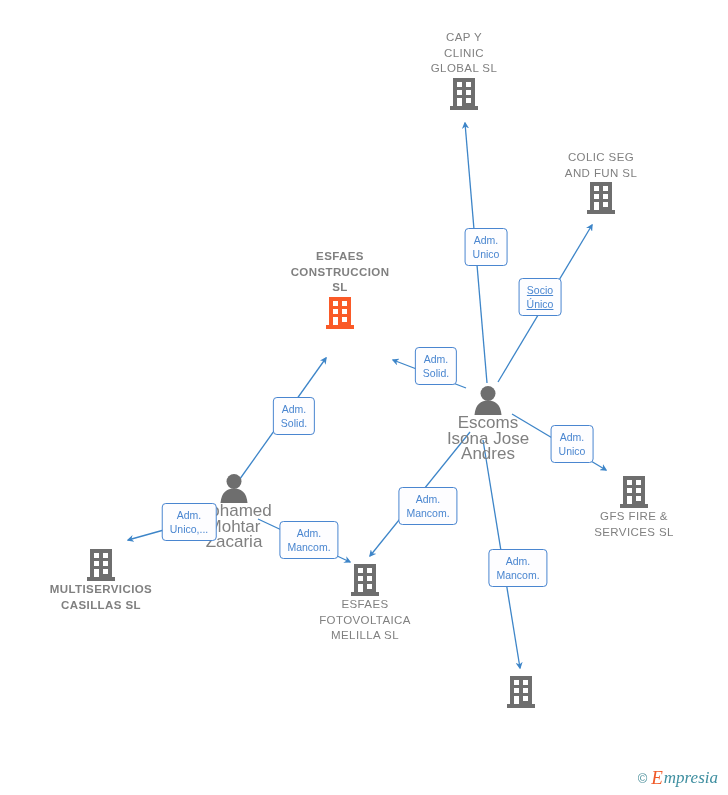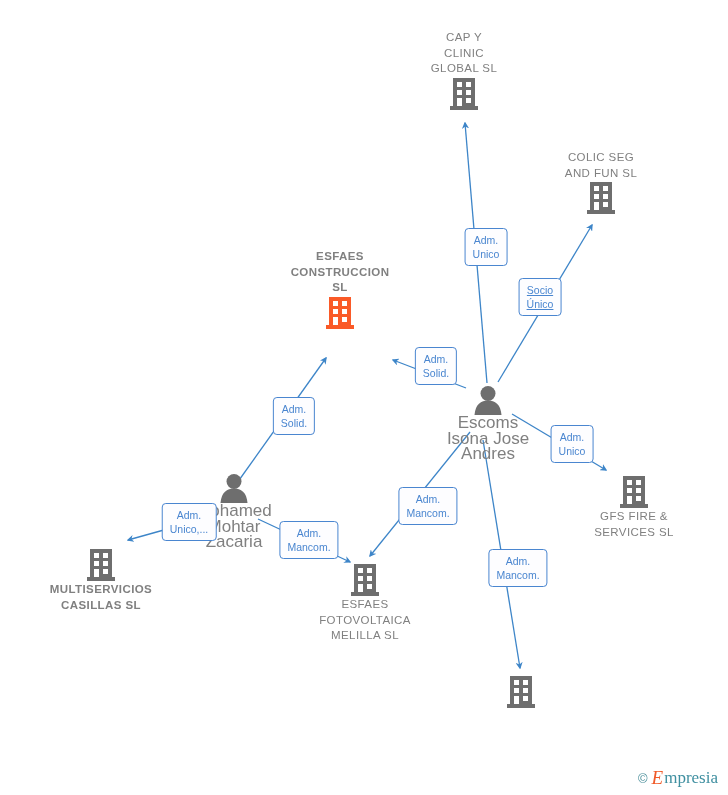--- a/index.html
+++ b/index.html
@@ -32,21 +32,21 @@
     box-sizing:border-box;
     margin-left:12px;
   }
   .watermark{
     position:absolute;right:10px;bottom:6px;
     display:flex;align-items:center;gap:4px;
     font-size:15px;
   }
   .watermark .c{color:#4a8f9b;font-size:13px;}
   .watermark .w1{color:#f05a28;font-style:italic;font-family:"Liberation Serif",serif;font-size:19px;}
-  .watermark .w2{color:#3f8fa0;font-family:"Liberation Serif",serif;font-size:17px;margin-left:-3px;}
+  .watermark .w2{color:#3f8fa0;font-style:italic;font-family:"Liberation Serif",serif;font-size:17px;margin-left:-3px;}
 </style>
 </head>
 <body>
 
 <div id="canvas">
 
   <svg class="edges" viewBox="0 0 728 795">
     <defs>
       <marker id="arrow" viewBox="0 0 10 10" refX="8" refY="5" markerWidth="5.5" markerHeight="5.5" orient="auto-start-reverse">
         <path d="M 0 0 L 10 5 L 0 10 L 3 5 z" fill="#3d85c8"></path>

